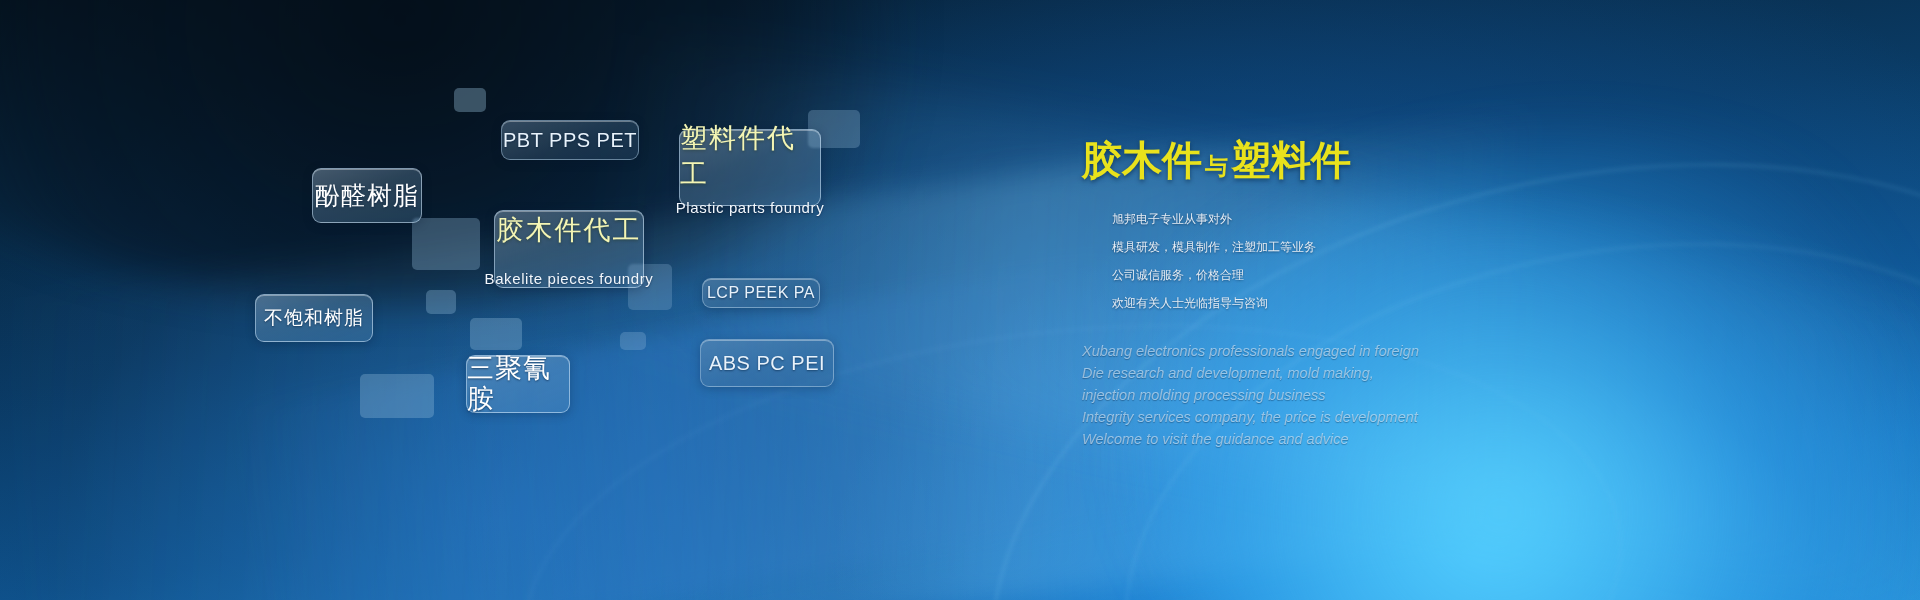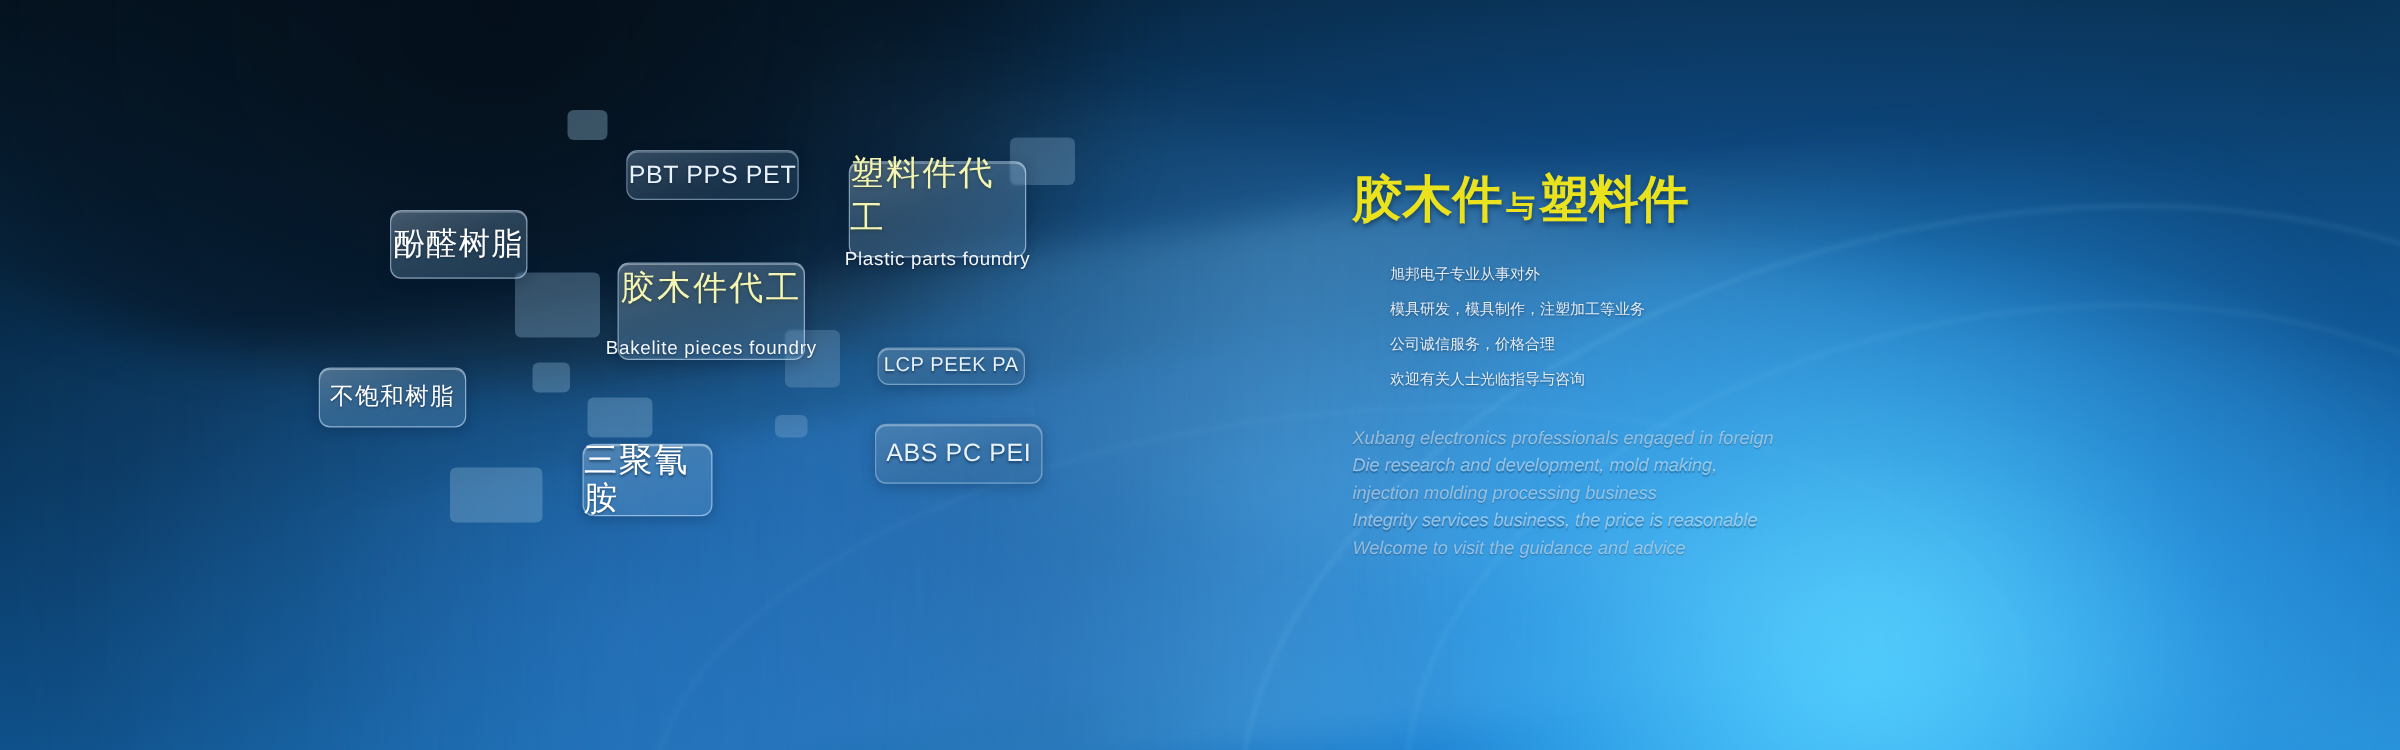--- a/index.html
+++ b/index.html
@@ -163,18 +163,18 @@
       <li>旭邦电子专业从事对外</li>
       <li>模具研发，模具制作，注塑加工等业务</li>
       <li>公司诚信服务，价格合理</li>
       <li>欢迎有关人士光临指导与咨询</li>
     </ul>
 
     <ul class="en-list">
       <li>Xubang electronics professionals engaged in foreign</li>
       <li>Die research and development, mold making,</li>
       <li> injection molding processing business</li>
-      <li>Integrity services business, the price is reasonable</li>
+      <li>Integrity services company, the price is development</li>
       <li>Welcome to visit the guidance and advice</li>
     </ul>
   </div>
 
 </div>
 
 </body></html>

